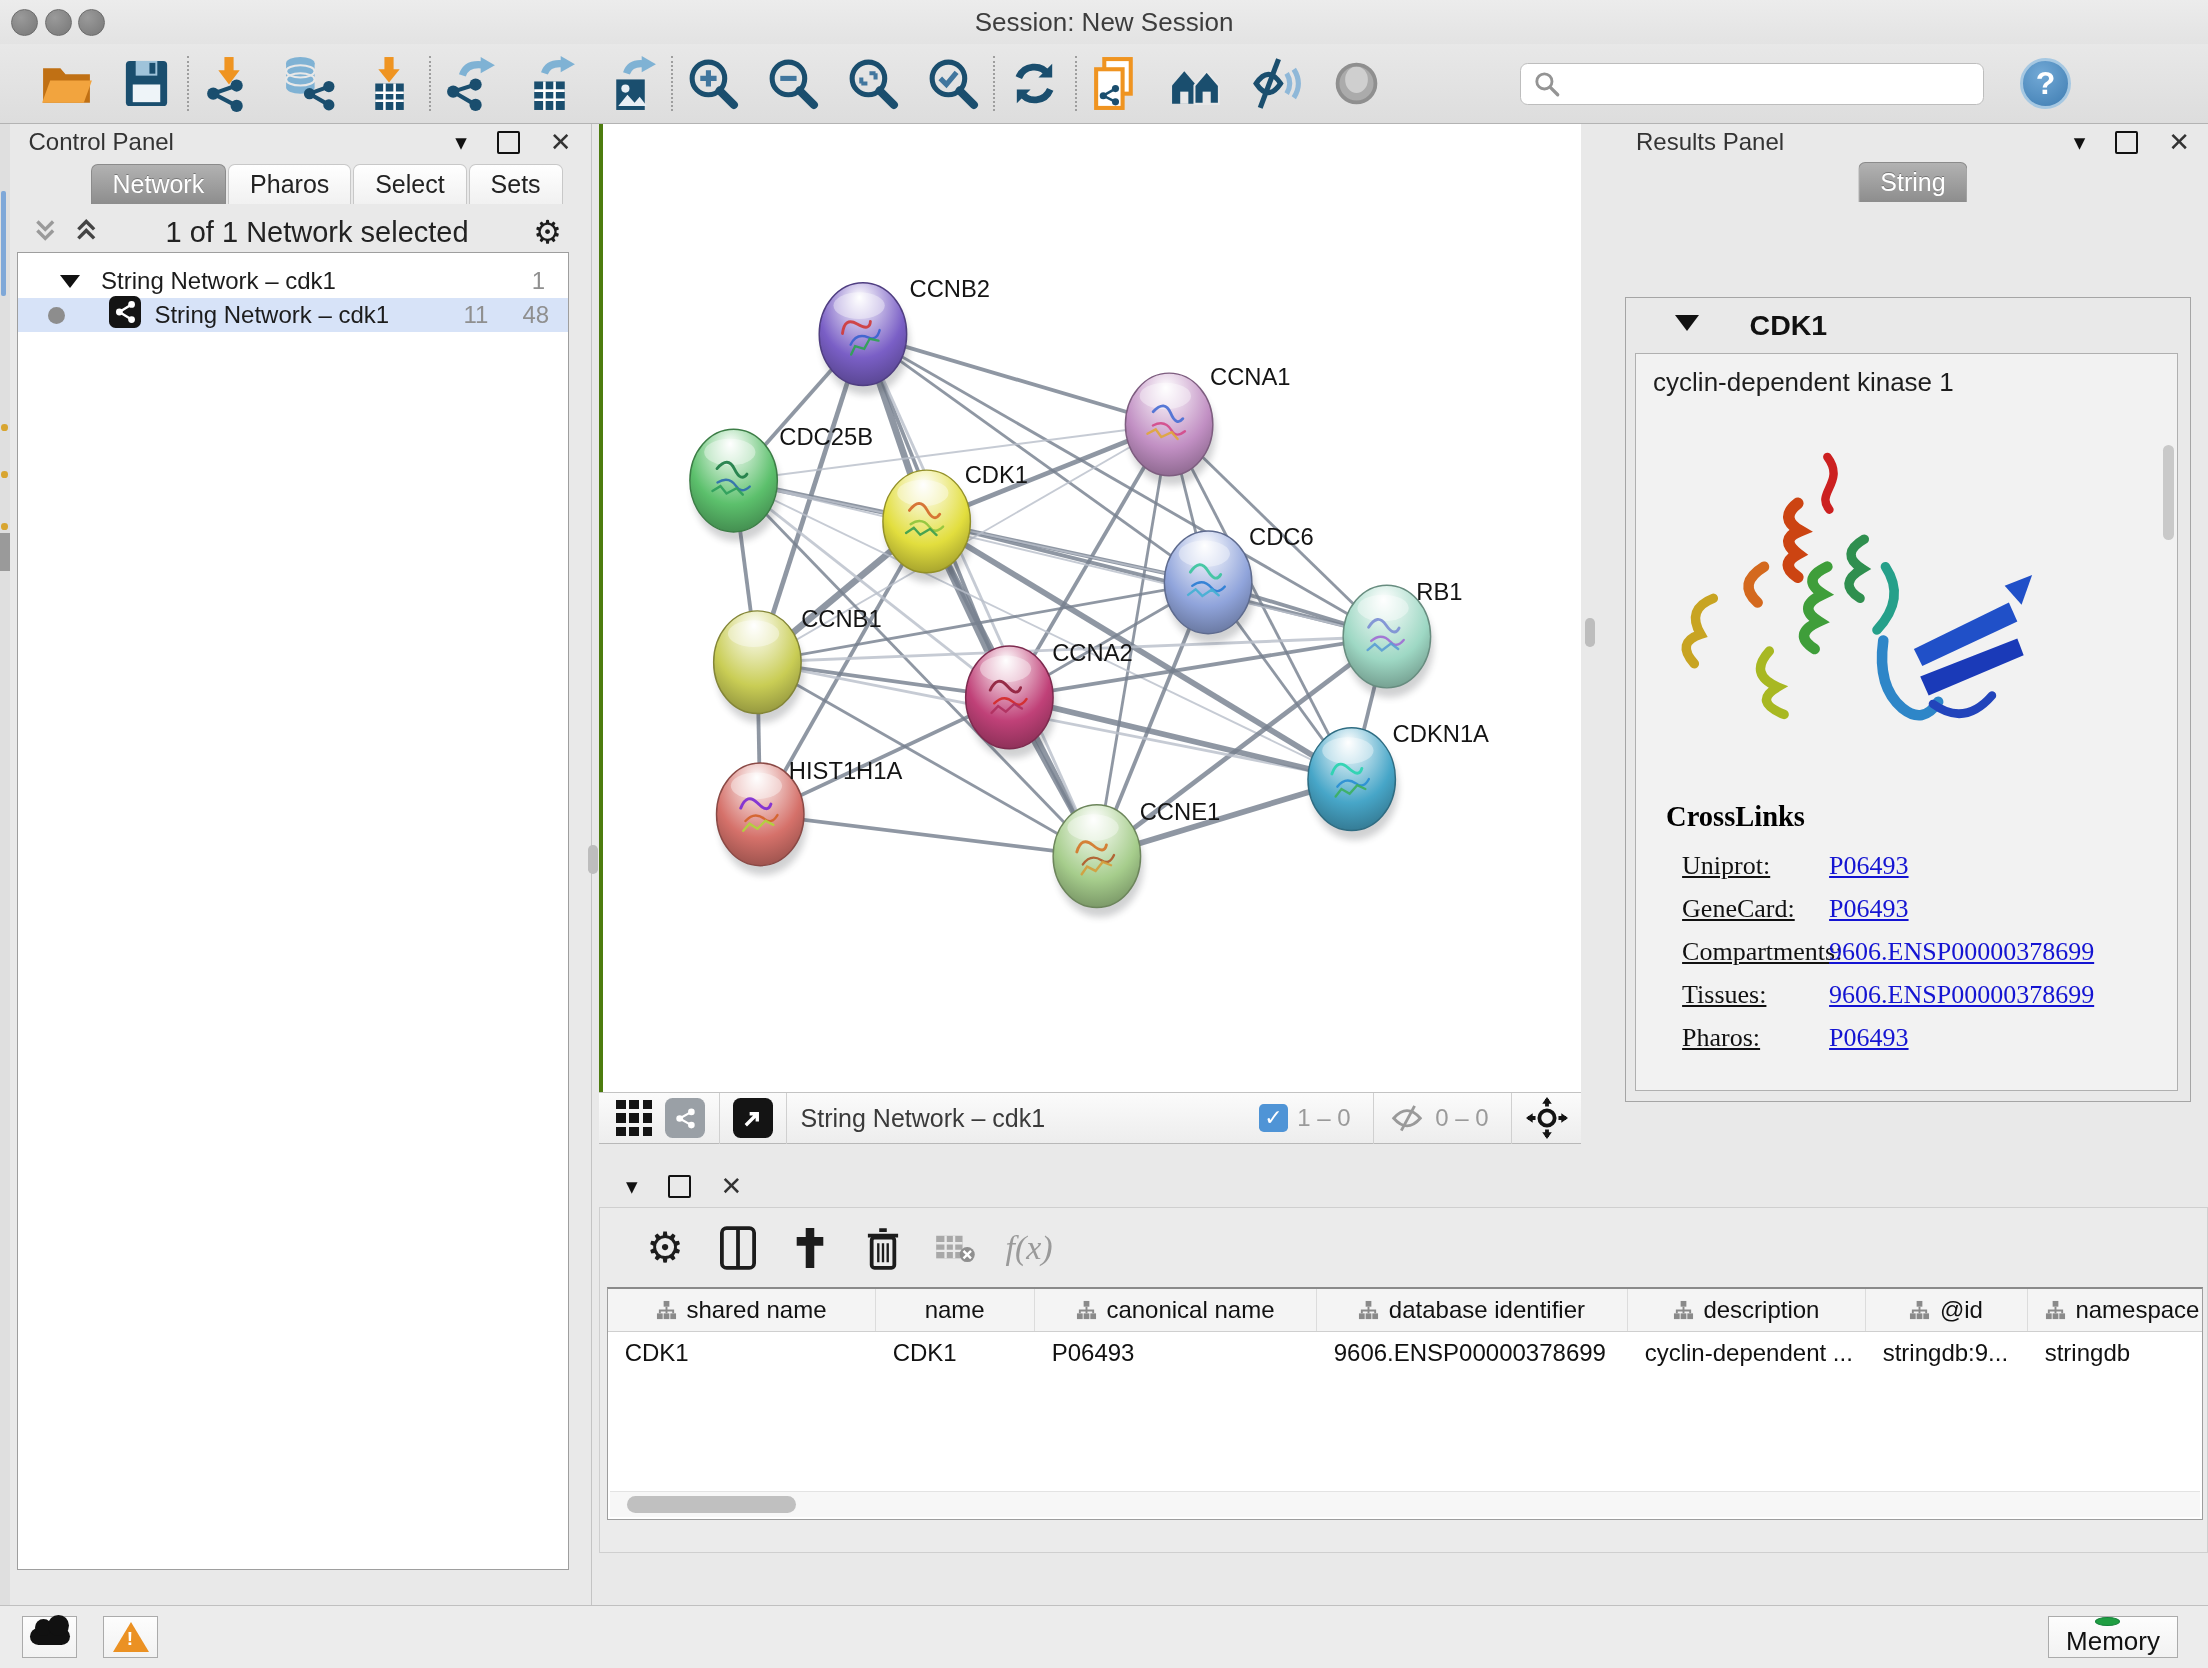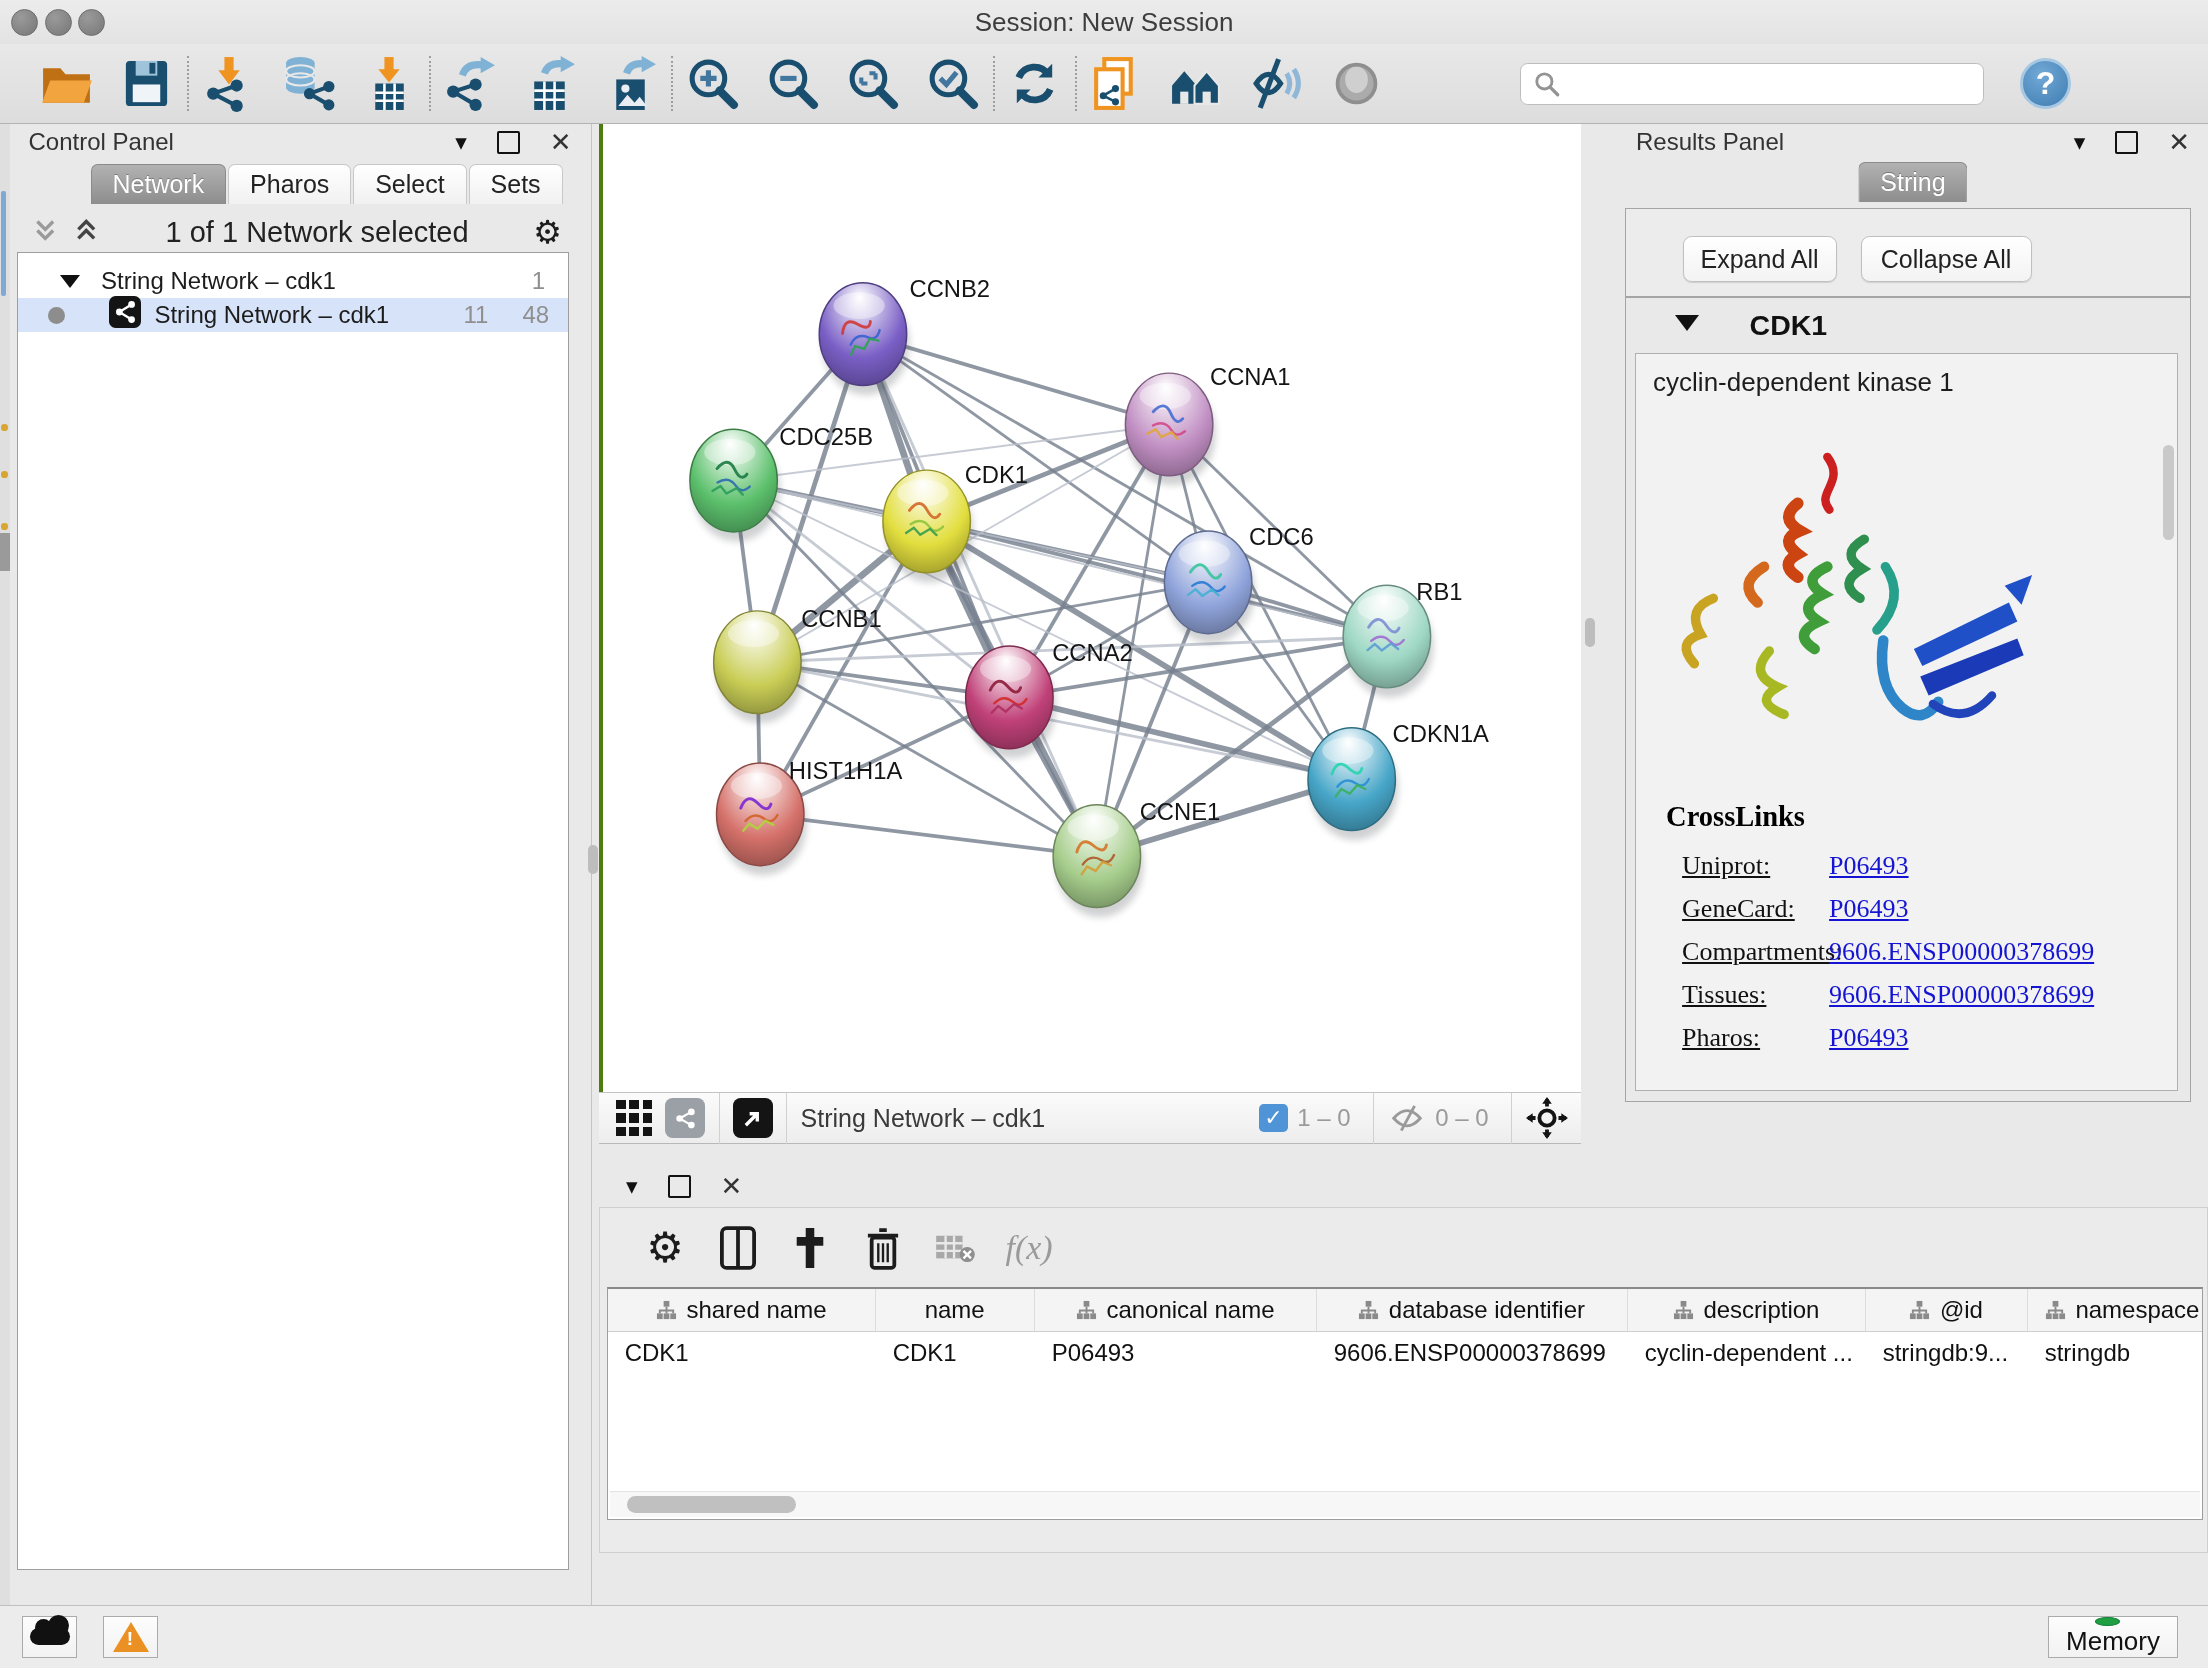--- a/index.html
+++ b/index.html
@@ -625,24 +625,20 @@
 <div class="abs split-pill-h" style="left:1387px;top:1151px;"></div>
 
 <div class="abs" id="results">
   <div class="panel-head" style="padding-left:19px;">
     <span class="ph-title">Results Panel</span>
     <span class="ph-ic">▾</span>
     <span class="ph-max"></span>
     <span class="ph-close">✕</span>
   </div>
   <span id="rp-tab" class="tab sel">String</span>
-  <div id="rp-box1">
-    <div class="rp-btn" style="left:57px;width:152px;">Expand All</div>
-    <div class="rp-btn" style="left:235px;width:169px;">Collapse All</div>
-  </div>
   <div id="rp-box2">
     <div id="rp-gene-head">
       <span id="rp-tri"></span>
       <span id="rp-gene">CDK1</span>
     </div>
     <div id="rp-content">
       <div id="rp-desc">cyclin-dependent kinase 1</div>
       <svg id="rp-struct" width="380" height="342" viewBox="0 0 360 320">
         <path d="M150,14 C168,38 138,48 152,64" stroke="#cc2020" stroke-width="8" fill="none" stroke-linecap="round"></path>
         <path d="M122,58 q-18,14 2,26 q-20,8 -2,22 q-18,10 0,22" stroke="#cc4412" stroke-width="11" fill="none" stroke-linecap="round"></path>

